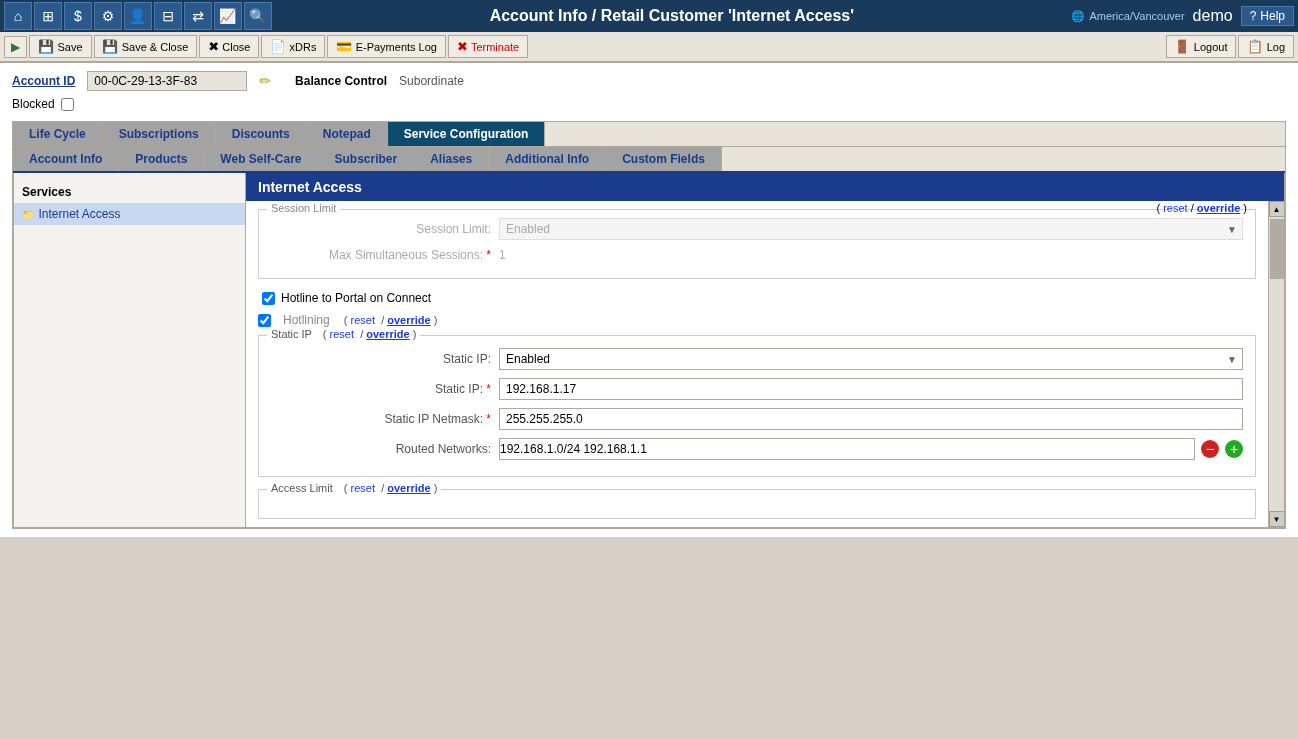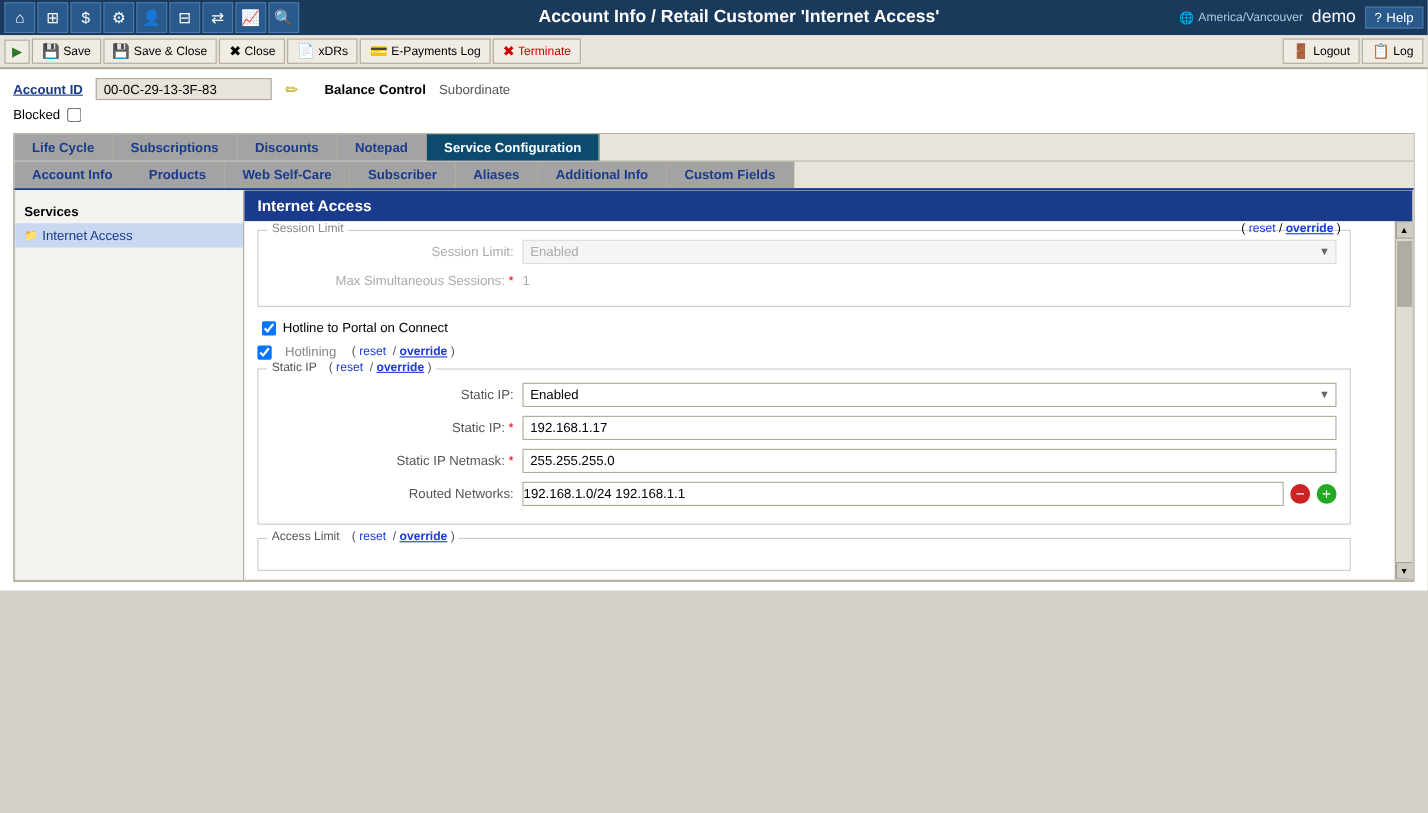--- a/index.html
+++ b/index.html
@@ -90,21 +90,21 @@
     }
 
     
     .content-area {
       display: flex; border: 1px solid #b0a898; border-top: none;
       background: #fff;
     }
 
     
     .sidebar {
-      width: 208px; background: #f5f3ef; border-right: 1px solid #b0a898;
+      width: 232px; background: #f5f3ef; border-right: 1px solid #b0a898;
       padding: 8px 0;
     }
     .sidebar-title {
       font-weight: bold; font-size: 12px; padding: 4px 8px;
       color: #000;
     }
     .sidebar-item {
       display: flex; align-items: center; gap: 4px; padding: 4px 8px;
       cursor: pointer; font-size: 12px; color: #1a3a8c;
     }
@@ -311,21 +311,21 @@
         <div class="sidebar-item selected">
           <span class="sidebar-item-icon">📁</span>
           <span>Internet Access</span>
         </div>
       </div>
 
       <div class="main-panel">
         <div class="panel-header">
           <span>Internet Access</span>
         </div>
-        <div style="display:flex; flex:1; overflow:hidden;gap:28px;">
+        <div style="display:flex; flex:1; overflow:hidden;">
           <div class="panel-body" style="flex:1; overflow-y:auto;">
 
             <div style="border:1px solid #ccc; padding:8px 12px; margin-bottom:12px; position:relative;">
               <div style="position:absolute;top:-8px;left:8px;background:#fff;padding:0 4px;font-size:11px;color:#888;">Session Limit</div>
               <div style="position:absolute;top:-8px;right:8px;font-size:11px;">
                 <span>(</span>
                 <a href="#" class="reset-link">reset</a>
                 <span> / </span>
                 <a href="#" class="override-link">override</a>
                 <span>)</span>

